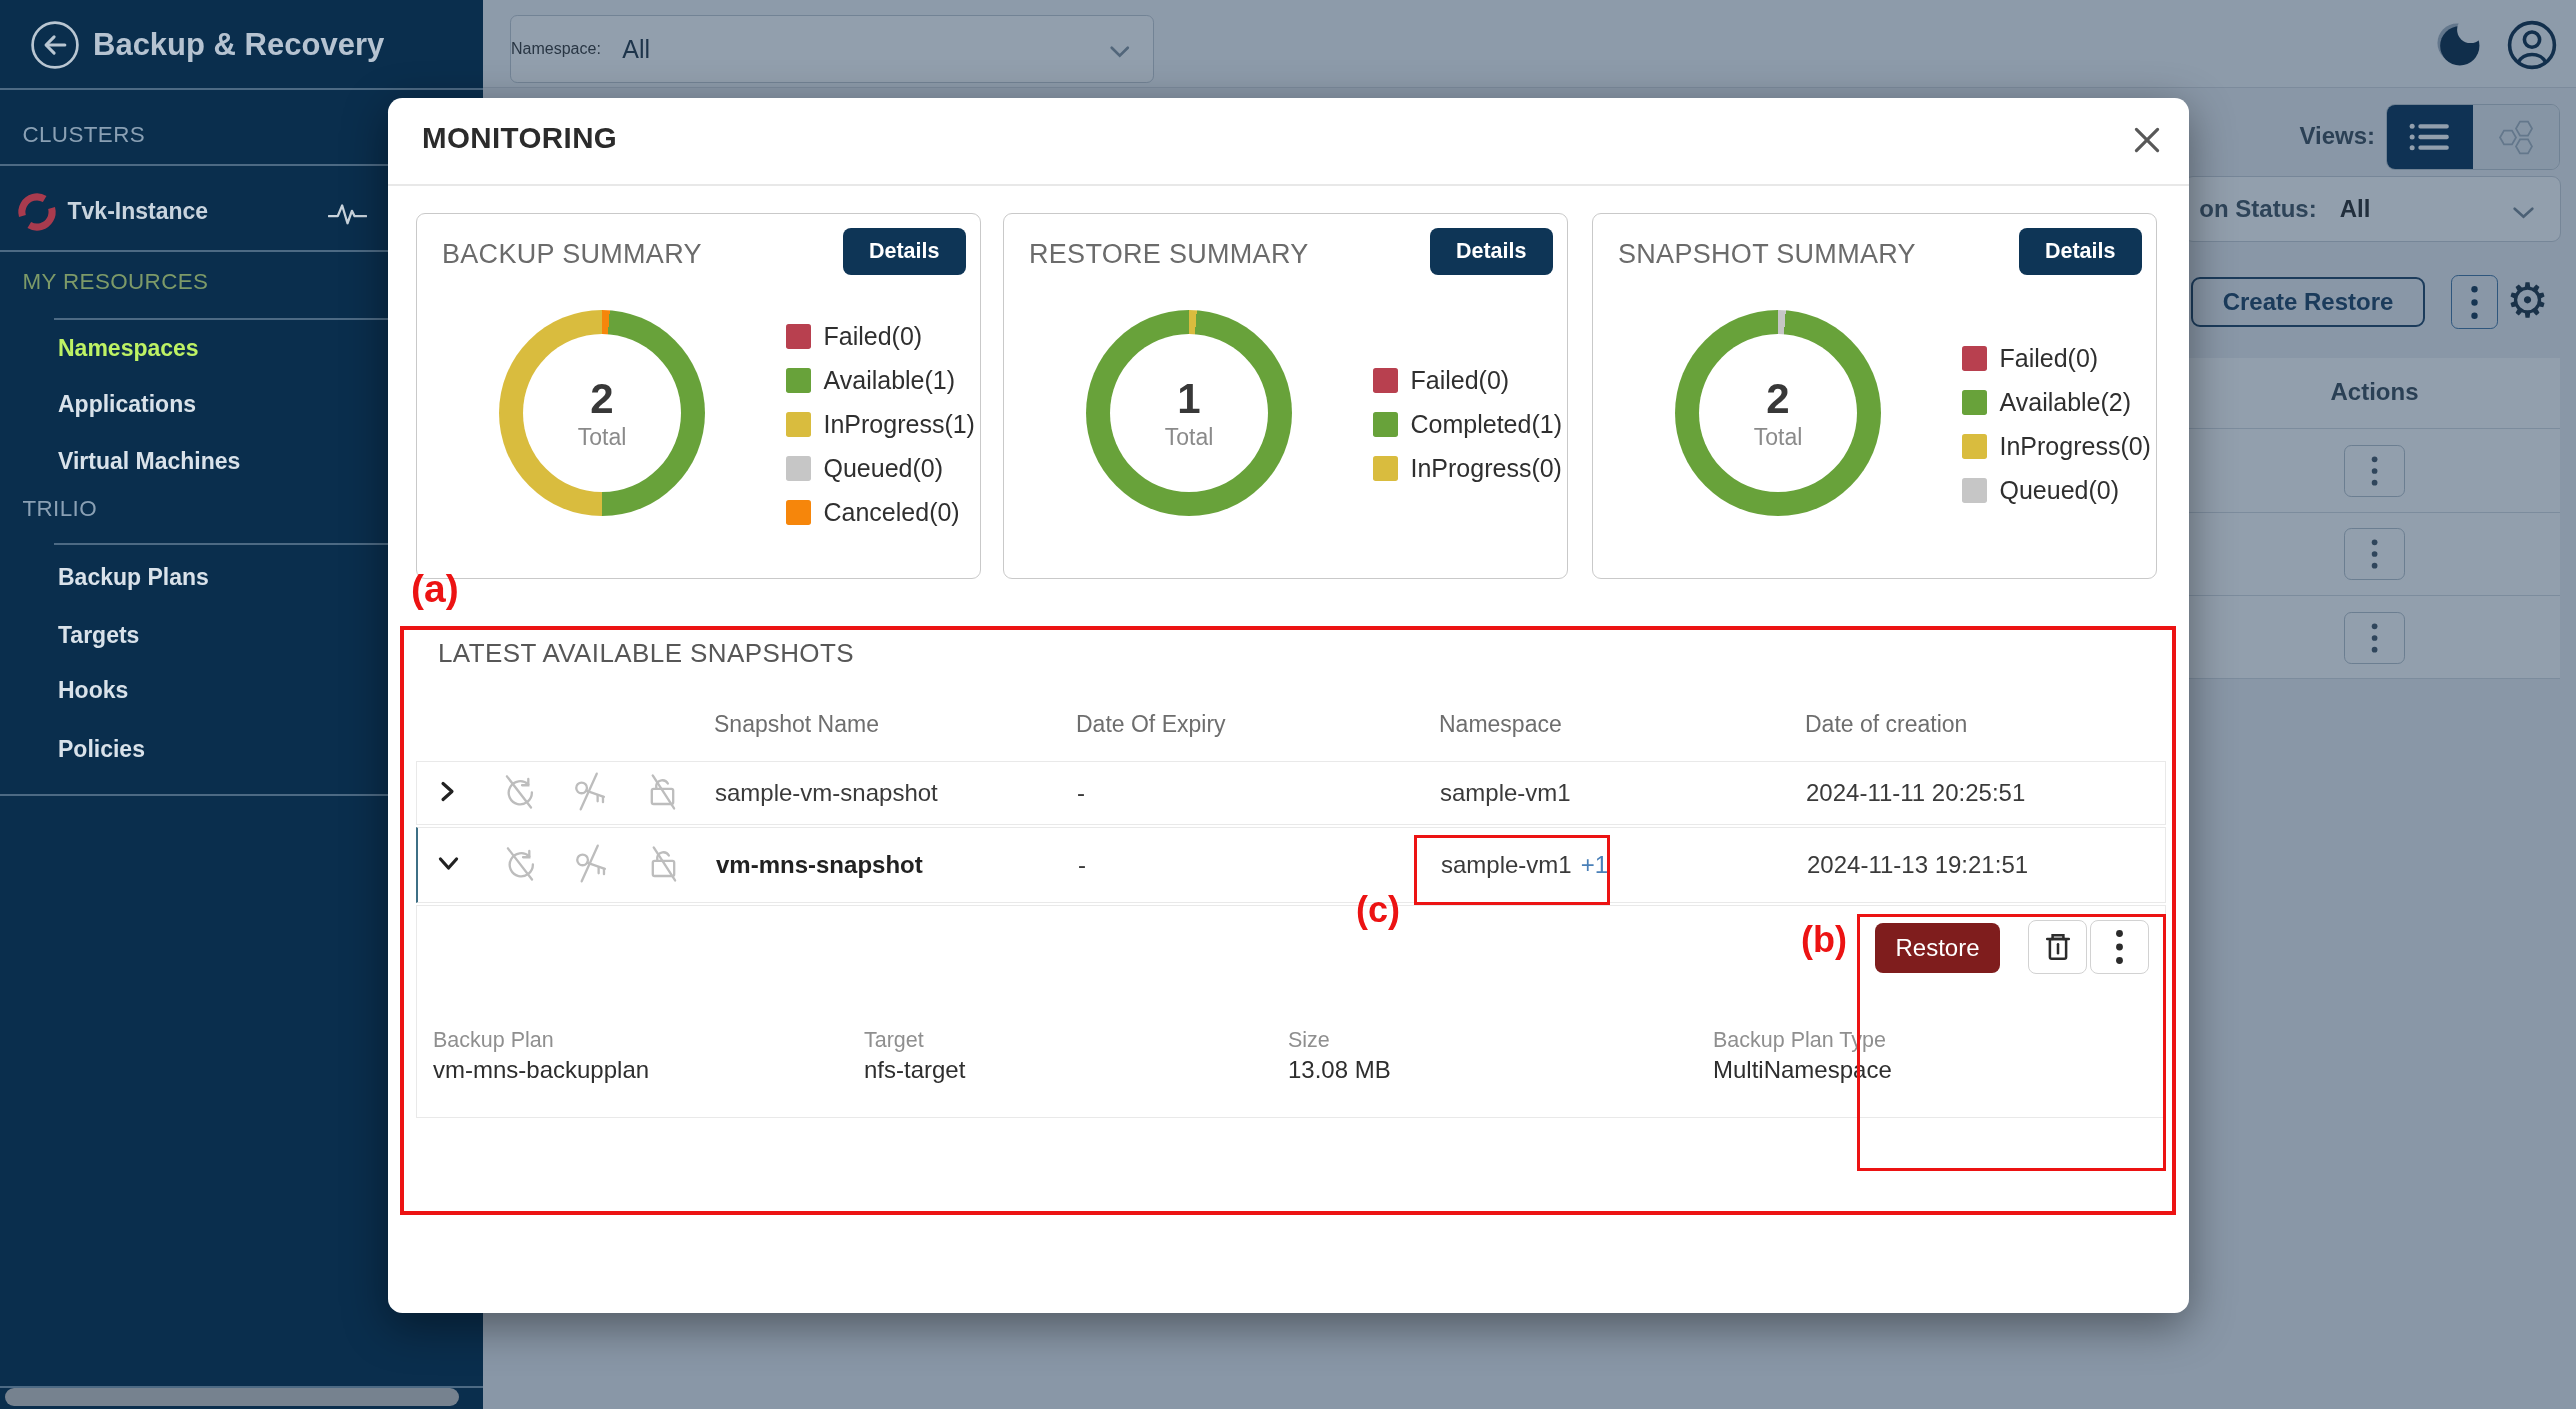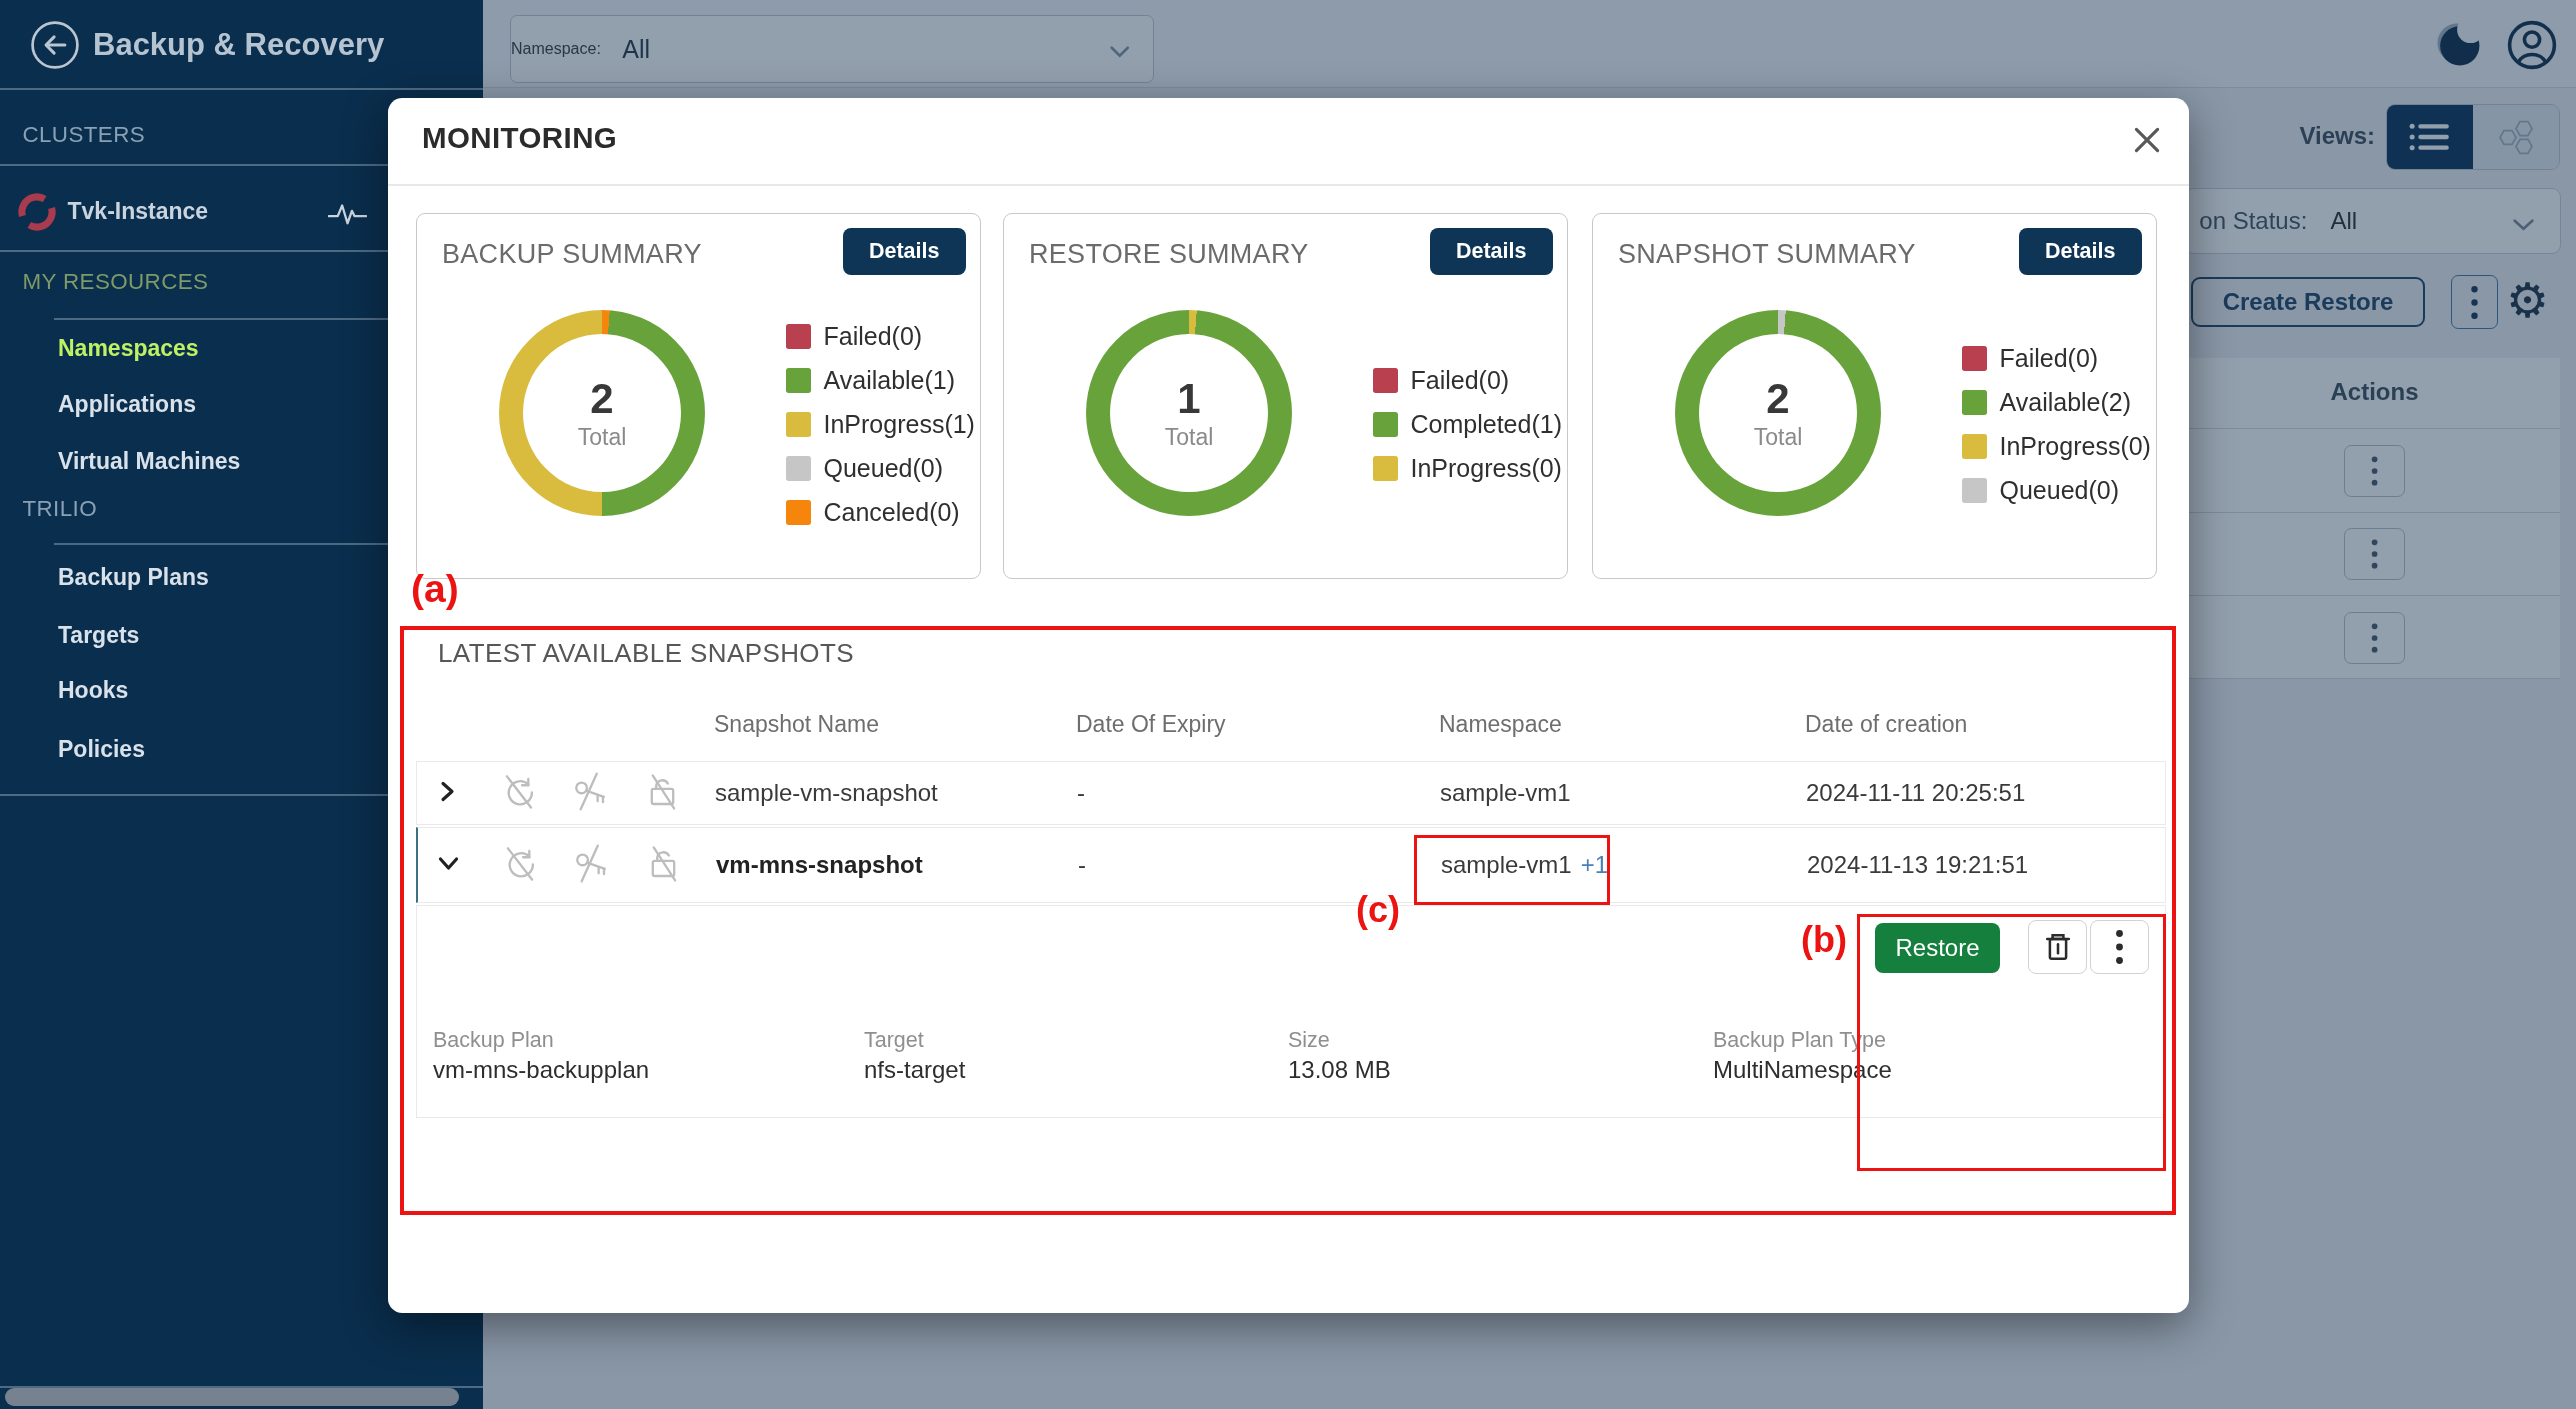--- a/index.html
+++ b/index.html
@@ -20,23 +20,23 @@
   .avatar-btn { position:absolute; left:2506px; top:19px; width:52px; height:52px; }
 
   
   .bg-content { position:absolute; inset:0; z-index:1; }
   .views-label { position:absolute; left:2286px; top:122px; width:89px; text-align:right;
                  font-size:24px; font-weight:700; color:#44535f; }
   .view-toggle { position:absolute; left:2386px; top:104px; width:174px; height:66px;
                  border:0.9px solid #c2cad2; border-radius:9px; overflow:hidden; display:flex; }
   .view-btn { width:50%; height:100%; display:flex; align-items:center; justify-content:center; background:#e9edf0; }
   .view-btn.active { background:#123a5e; }
-  .status-select { position:absolute; left:2184px; top:188px; width:377px; height:66px;
+  .status-select { position:absolute; left:2184px; top:176px; width:377px; height:66px;
                    background:#fff; border:1.8px solid #ccd2d9; border-radius:9px;
-                   display:flex; align-items:center; }
+                   display:flex; align-items:center;font-weight:bold; }
   .status-label { margin-left:14.3px; font-size:24px; color:#4a5a66; }
   .status-val { margin-left:23px; font-size:24px; color:#333; }
   .status-chev { position:absolute; right:25px; top:29px; }
   .create-restore-btn { position:absolute; left:2191px; top:277px; width:234px; height:50px;
                         border:2.7px solid #27496b; border-radius:9px; color:#27496b;
                         font-size:24px; font-weight:700; display:flex; align-items:center; justify-content:center;
                         background:transparent; }
   .bg-kebab-btn { position:absolute; left:2451px; top:275px; width:47px; height:54px;
                   border:1.8px solid #4a7aa8; border-radius:7.2px; display:flex; align-items:center; justify-content:center; }
   .gear { position:absolute; left:2506px; top:272px; font-size:48px; color:#26394a;
@@ -113,21 +113,21 @@
   .x-chev { left:18px; } .x-i1 { left:81px; } .x-i2 { left:153px; } .x-i3 { left:225px; }
   .x-name { left:298px; } .x-exp { left:660px; } .x-ns { left:1023px; } .x-date { left:1389px; }
 
   .t-expanded { position:absolute; left:28px; top:807px; width:1750px; height:213px;
                 background:#fff; border:0.9px solid #e9e9e9; }
   .dt-label { position:absolute; top:122px; font-size:21.5px; color:#8f8f8f; }
   .dt-value { position:absolute; top:150px; font-size:24px; color:#2e2e2e; }
   .dx0 { left:16px; } .dx1 { left:447px; } .dx2 { left:871px; } .dx3 { left:1296px; }
 
   .restore-btn { position:absolute; left:1487px; top:825px; width:125px; height:50px;
-                 background:#15803d; border-radius:8px; color:#fff; font-size:24px;
+                 background:#7f1d1d; border-radius:8px; color:#fff; font-size:24px;
                  display:flex; align-items:center; justify-content:center; z-index:3; }
   .icon-btn { position:absolute; top:822px; width:59px; height:54px; background:#fff;
               border:1.8px solid #d2d2d2; border-radius:8px;
               display:flex; align-items:center; justify-content:center; z-index:3; }
   .trash-btn { left:1640px; } .kebab-btn2 { left:1702px; }
   .ctx-menu { position:absolute; left:1587px; top:884px; width:175px; height:143px;
               background:#0e3556; padding-top:7.2px; z-index:4; }
   .menu-item { height:34px; line-height:34px; padding-left:13.4px; font-size:23px;
                font-weight:600; color:#fff; white-space:nowrap; }
 

